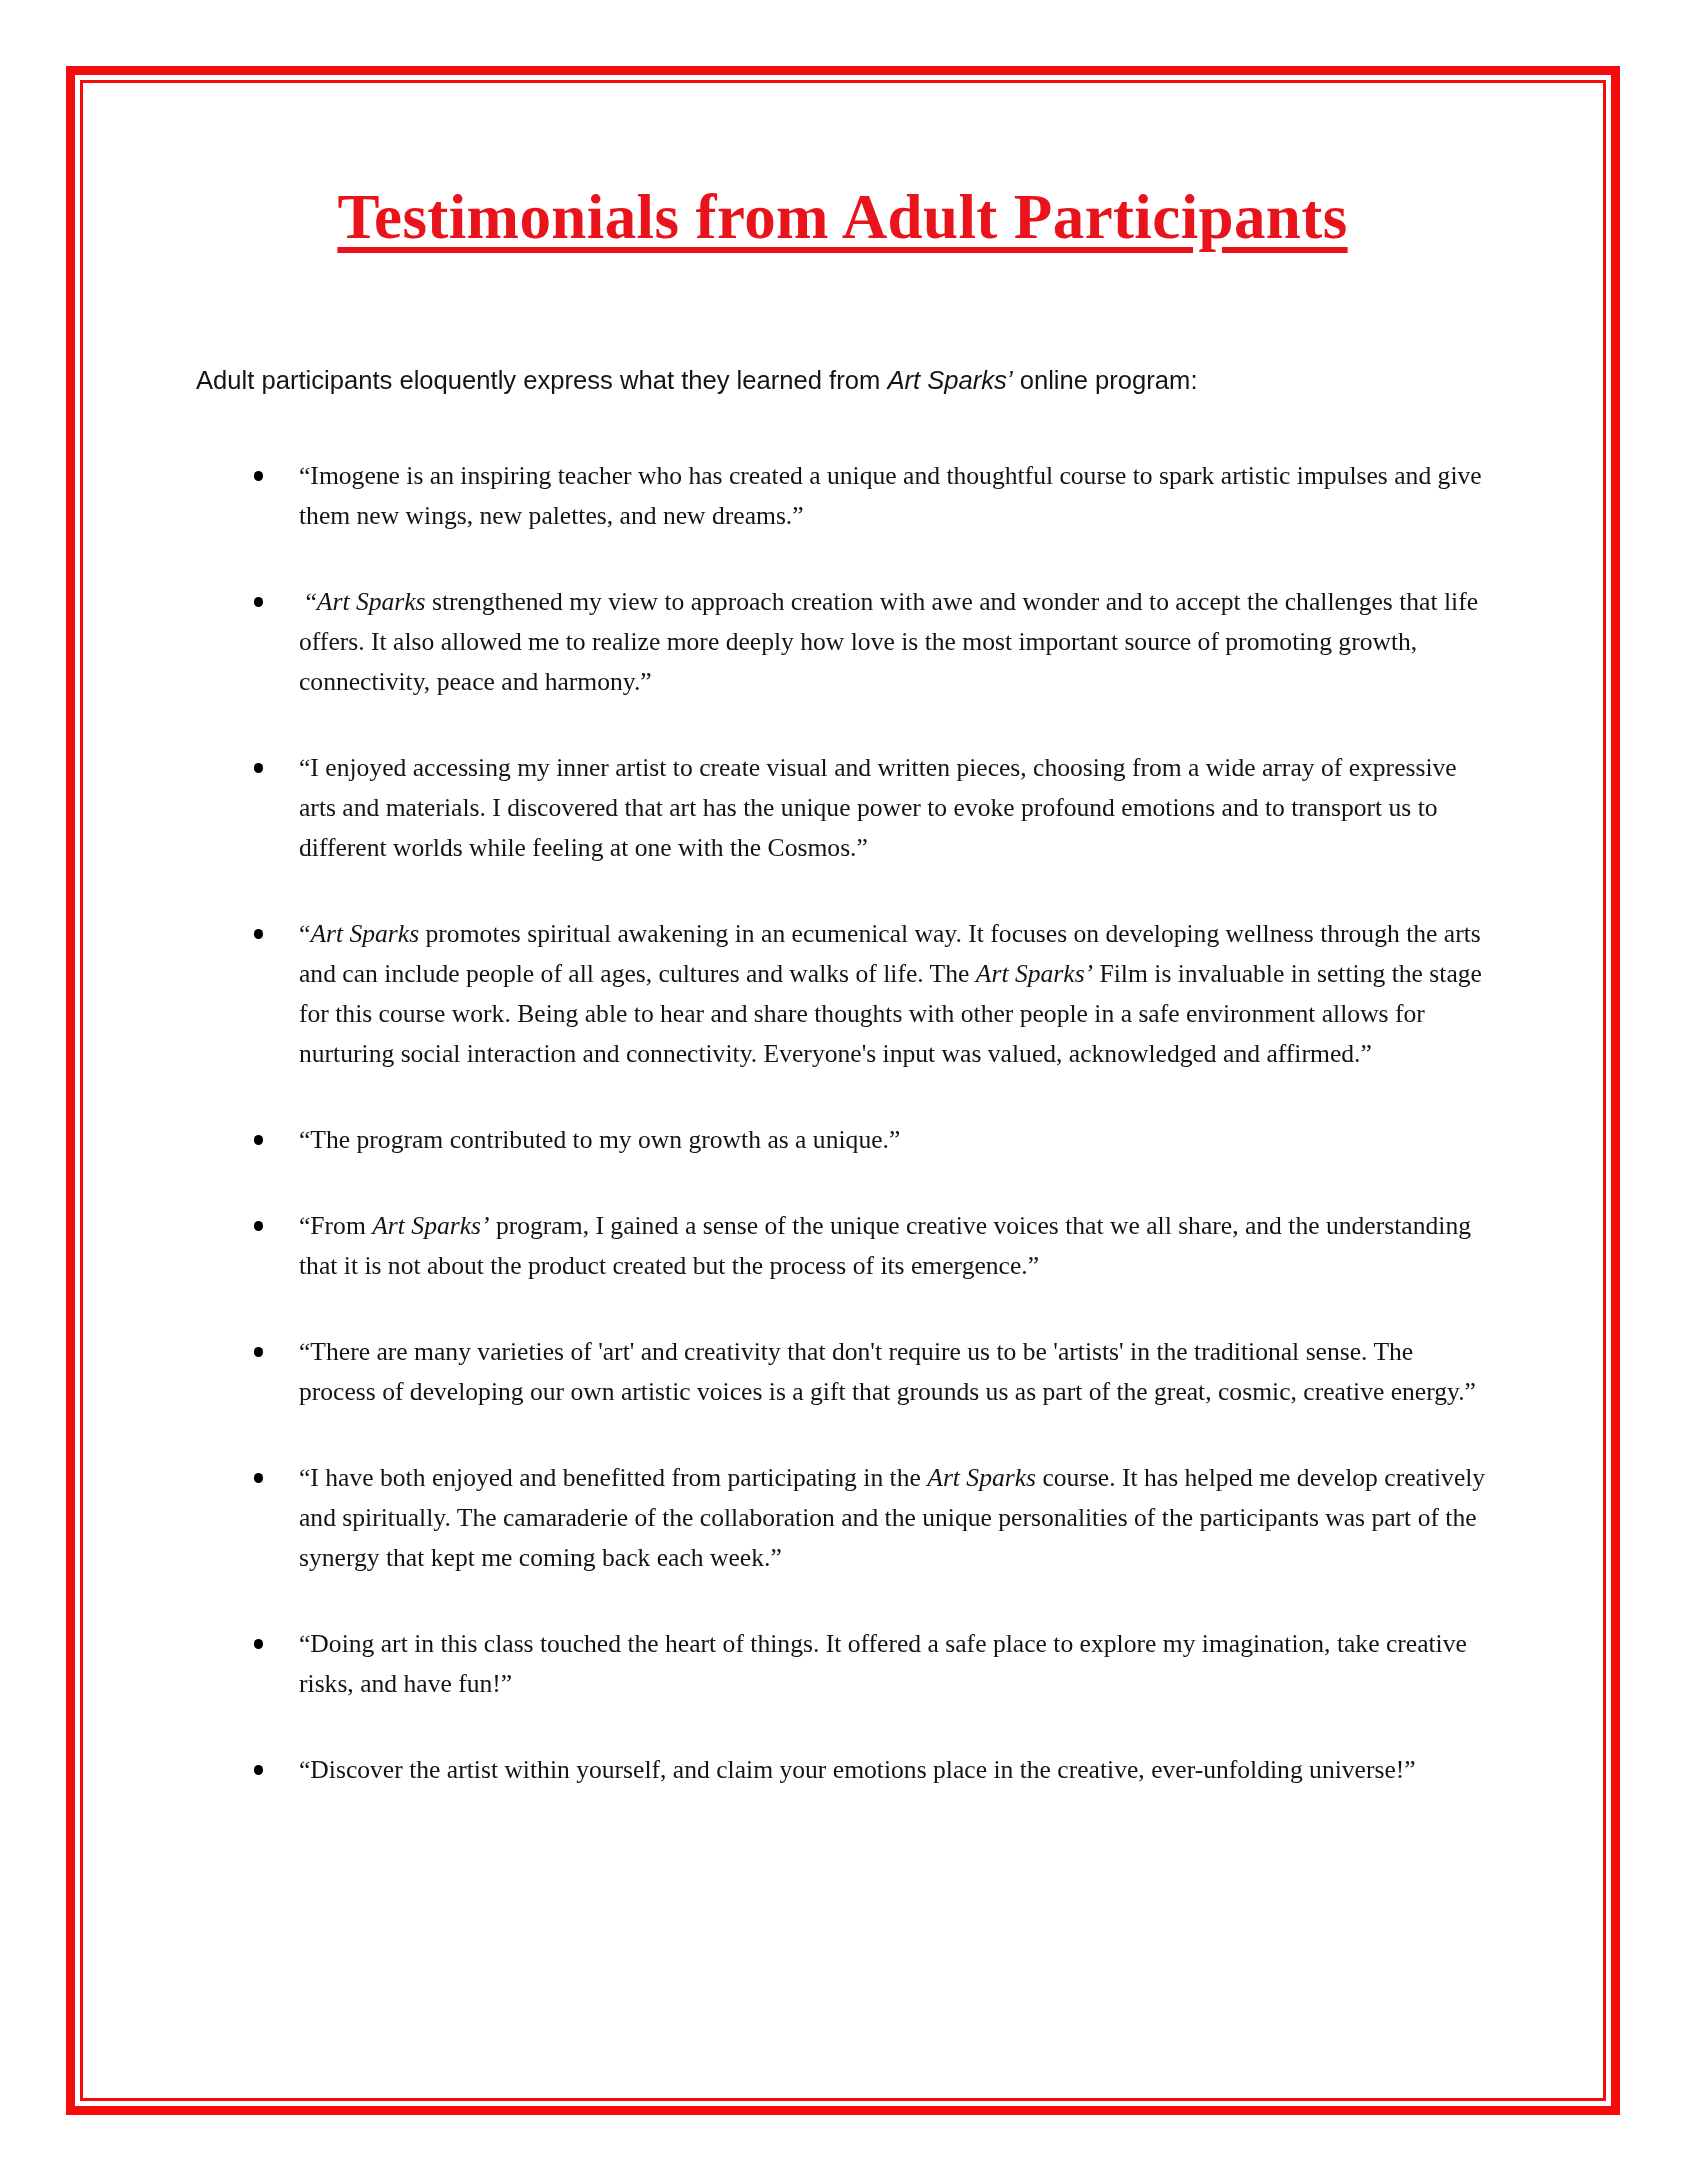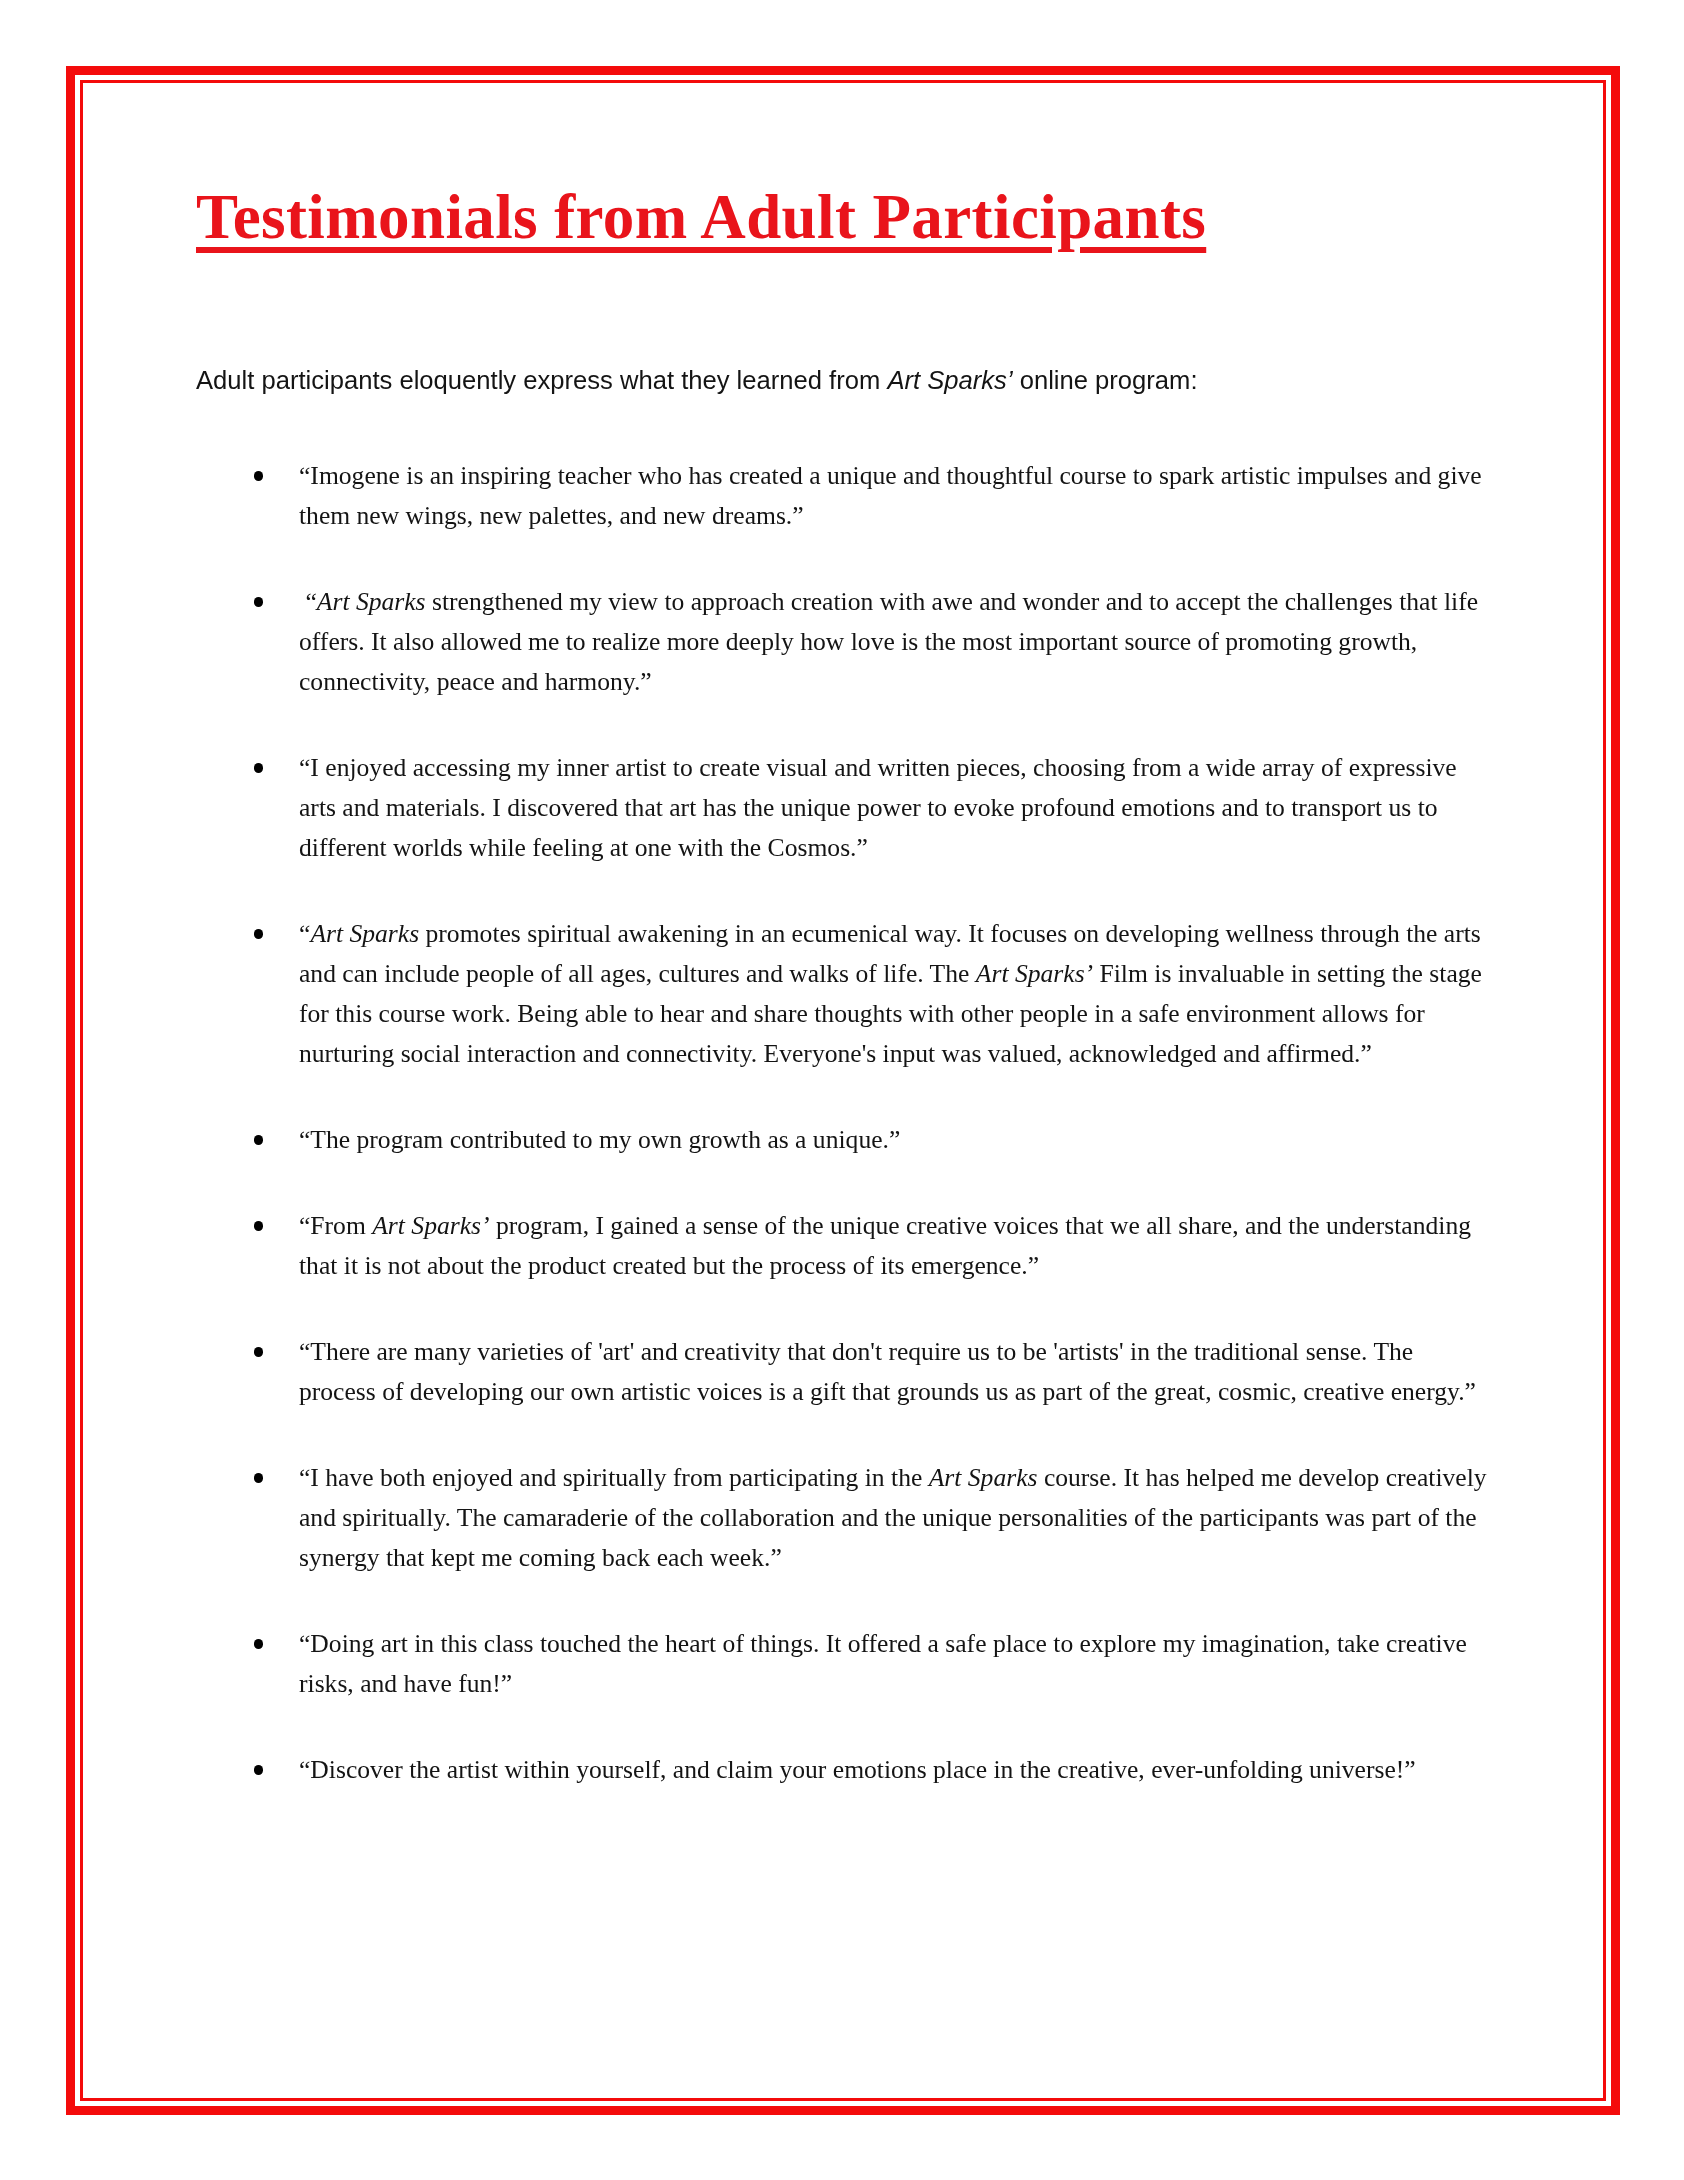--- a/index.html
+++ b/index.html
@@ -30,20 +30,21 @@
   .content{
     position:absolute;
     left:196px;right:196px;top:0;
   }
   .title{
     margin:181px 0 0 0;
     font-family:"Liberation Serif", serif;
     font-weight:bold;
     font-size:63px;
     line-height:73px;
+    text-align:center;
     color:var(--red);
     text-decoration:underline;
     text-decoration-color:var(--red);
     text-decoration-thickness:6px;
     text-underline-offset:9.4px;
     letter-spacing:0.4px;
   }
   .intro{
     margin-top:106px;
     font-size:25.6px;
@@ -85,18 +86,18 @@
   <h1 class="title">Testimonials from Adult Participants</h1>
   <p class="intro runs"><span>Adult participants eloquently express what they learned from </span><span class="it">Art Sparks’</span><span> online program:</span></p>
   <ul class="testimonials">
       <li><span class="dot"></span><span class="runs"><span>“Imogene is an inspiring teacher who has created a unique and thoughtful course to spark artistic impulses and give them new wings, new palettes, and new dreams.”</span></span></li>
       <li><span class="dot"></span><span class="runs"><span> “</span><span class="it">Art Sparks</span><span> strengthened my view to approach creation with awe and wonder and to accept the challenges that life offers. It also allowed me to realize more deeply how love is the most important source of promoting growth, connectivity, peace and harmony.”</span></span></li>
       <li><span class="dot"></span><span class="runs"><span>“I enjoyed accessing my inner artist to create visual and written pieces, choosing from a wide array of expressive arts and materials. I discovered that art has the unique power to evoke profound emotions and to transport us to different worlds while feeling at one with the Cosmos.”</span></span></li>
       <li><span class="dot"></span><span class="runs"><span>“</span><span class="it">Art Sparks</span><span> promotes spiritual awakening in an ecumenical way. It focuses on developing wellness through the arts and can include people of all ages, cultures and walks of life. The </span><span class="it">Art Sparks’</span><span> Film is invaluable in setting the stage for this course work. Being able to hear and share thoughts with other people in a safe environment allows for nurturing social interaction and connectivity. Everyone's input was valued, acknowledged and affirmed.”</span></span></li>
       <li><span class="dot"></span><span class="runs"><span>“The program contributed to my own growth as a unique.”</span></span></li>
       <li><span class="dot"></span><span class="runs"><span>“From </span><span class="it">Art Sparks’</span><span> program, I gained a sense of the unique creative voices that we all share, and the understanding that it is not about the product created but the process of its emergence.”</span></span></li>
       <li><span class="dot"></span><span class="runs"><span>“There are many varieties of 'art' and creativity that don't require us to be 'artists' in the traditional sense. The process of developing our own artistic voices is a gift that grounds us as part of the great, cosmic, creative energy.”</span></span></li>
-      <li><span class="dot"></span><span class="runs"><span>“I have both enjoyed and spiritually from participating in the </span><span class="it">Art Sparks</span><span> course. It has helped me develop creatively and spiritually. The camaraderie of the collaboration and the unique personalities of the participants was part of the synergy that kept me coming back each week.”</span></span></li>
+      <li><span class="dot"></span><span class="runs"><span>“I have both enjoyed and benefitted from participating in the </span><span class="it">Art Sparks</span><span> course. It has helped me develop creatively and spiritually. The camaraderie of the collaboration and the unique personalities of the participants was part of the synergy that kept me coming back each week.”</span></span></li>
       <li><span class="dot"></span><span class="runs"><span>“Doing art in this class touched the heart of things. It offered a safe place to explore my imagination, take creative risks, and have fun!”</span></span></li>
       <li><span class="dot"></span><span class="runs"><span>“Discover the artist within yourself, and claim your emotions place in the creative, ever-unfolding universe!”</span></span></li>
     </ul>
 </div>
 
 
 </body></html>

